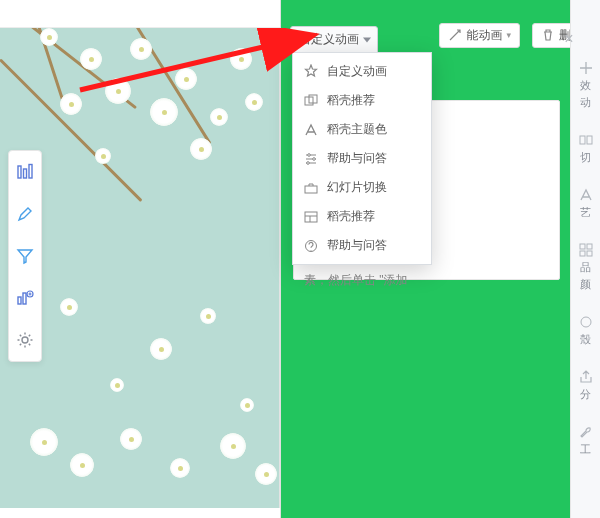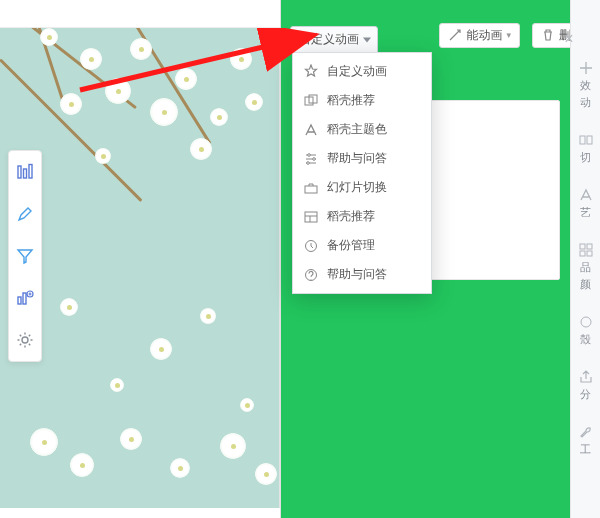--- a/index.html
+++ b/index.html
@@ -342,27 +342,20 @@
     <div class="dd-item">
       <svg class="ico" viewBox="0 0 16 16">
           <rect x="2" y="3" width="12" height="10" fill="none" stroke="#888"></rect>
           <path d="M2 7h12M7 7v6" stroke="#888"></path>
         </svg>
       <span>稻壳推荐</span>
     </div>
     <div class="dd-item">
       <svg class="ico" viewBox="0 0 16 16">
           <circle cx="8" cy="8" r="5.5" fill="none" stroke="#888"></circle>
-          <path d="M8 5v3l2 2" stroke="#888" fill="none"></path>
-        </svg>
-      <span>备份管理</span>
-    </div>
-    <div class="dd-item">
-      <svg class="ico" viewBox="0 0 16 16">
-          <circle cx="8" cy="8" r="5.5" fill="none" stroke="#888"></circle>
           <path d="M6 6.5a2 2 0 1 1 3 1.7c-.7.4-1 .8-1 1.6M8 12v.5" stroke="#888" fill="none" stroke-width="1.2"></path>
         </svg>
       <span>帮助与问答</span>
     </div>
   </div>
 
   <svg class="arrow-anno" viewBox="0 0 260 70">
     <defs>
       <marker id="ah" markerWidth="12" markerHeight="12" refX="10" refY="5" orient="auto">
         <path d="M0 0 L12 5 L0 10 z" fill="#ff1a1a"></path>

